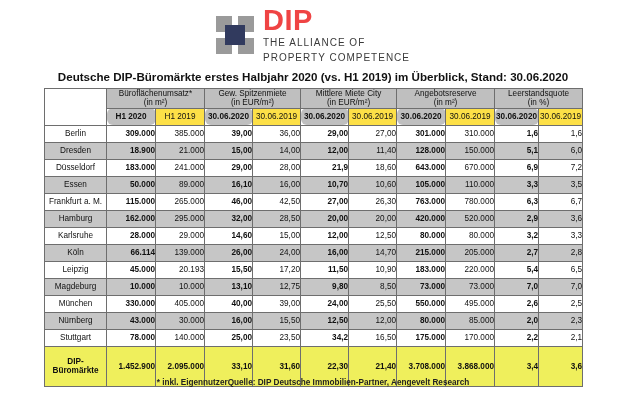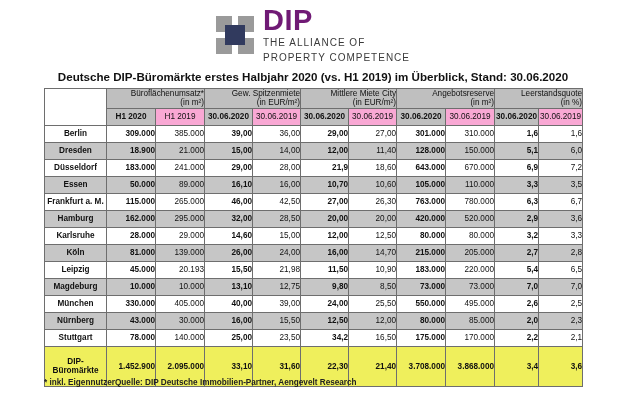--- a/index.html
+++ b/index.html
@@ -47,21 +47,21 @@
   .logo-mark .sq.center {
     left: 9px; top: 9px;
     width: 20px; height: 20px;
     background: #313a5e;
   }
   .logo-text { line-height: 1; }
   .logo-title {
     font-size: 29px;
     font-weight: bold;
     letter-spacing: 0.5px;
-    color: #701a75;
+    color: #ef4444;
     line-height: 1;
   }
   .logo-sub1, .logo-sub2 {
     font-size: 10px;
     letter-spacing: 1.0px;
     color: #3a3a3a;
     line-height: 1.25;
     margin-top: 2px;
   }
 
@@ -92,46 +92,46 @@
     border: 1px solid #6e6e6e;
     font-size: 8.2px;
     color: #111;
     padding: 0;
     height: 17px;
     box-sizing: border-box;
   }
   
   .hdr-group {
     background: #bfbfbf;
-    text-align: right;
+    text-align: center;
     font-weight: normal;
     font-size: 8.2px;
     line-height: 1.15;
     height: 21px;
     padding: 1px 1px;
   }
   .hdr-blank {
     background: #ffffff;
     border: 1px solid #6e6e6e;
   }
   .hdr-sub {
     text-align: center;
     font-size: 7.9px;
     height: 16px;
     padding: 0 2px;
   }
-  .hdr-sub.shade { background: #bfbfbf; font-weight: bold; }
-  .hdr-sub.plain { background: #f9a8d4; font-weight: normal; margin-top: 20px; }
+  .hdr-sub.shade { background: #bfbfbf; font-weight: bold; border-radius: 6px; }
+  .hdr-sub.plain { background: #fde047; font-weight: normal; margin-top: 20px; }
 
   
   tr.row-even td { background: #ffffff; }
   tr.row-odd  td { background: #c6c6c6; }
   td.city {
     text-align: center;
-    font-weight: bold;
+    font-weight: normal;
     font-size: 8.4px;
     padding: 0 2px;
   }
   td.num {
     text-align: right;
     padding: 0 5px 0 2px;
     font-size: 8.4px;
   }
   td.num.b { font-weight: bold; }
   td.num.n { font-weight: normal; }
@@ -146,21 +146,21 @@
     line-height: 1.1;
   }
 
   
   .footer {
     position: absolute;
     left: 44px;
     right: 44px;
     top: 378px;
     display: flex;
-    justify-content: flex-start;
+    justify-content: center;
     font-size: 8.2px;
     color: #222;
   }
   .footer .left  { font-weight: bold; }
   .footer .right { font-weight: bold; }
 </style>
 </head>
 <body>
 
 <div class="logo-wrap">
@@ -321,37 +321,37 @@
           <td class="num n">15,00</td>
           <td class="num b">12,00</td>
           <td class="num n">12,50</td>
           <td class="num b">80.000</td>
           <td class="num n">80.000</td>
           <td class="num b">3,2</td>
           <td class="num n">3,3</td>
         </tr>
         <tr class="row-odd">
           <td class="city">Köln</td>
-          <td class="num b">81.000</td>
+          <td class="num b">66.114</td>
           <td class="num n">139.000</td>
           <td class="num b">26,00</td>
           <td class="num n">24,00</td>
           <td class="num b">16,00</td>
           <td class="num n">14,70</td>
           <td class="num b">215.000</td>
           <td class="num n">205.000</td>
           <td class="num b">2,7</td>
           <td class="num n">2,8</td>
         </tr>
         <tr class="row-even">
           <td class="city">Leipzig</td>
           <td class="num b">45.000</td>
           <td class="num n">20.193</td>
           <td class="num b">15,50</td>
-          <td class="num n">21,98</td>
+          <td class="num n">17,20</td>
           <td class="num b">11,50</td>
           <td class="num n">10,90</td>
           <td class="num b">183.000</td>
           <td class="num n">220.000</td>
           <td class="num b">5,4</td>
           <td class="num n">6,5</td>
         </tr>
         <tr class="row-odd">
           <td class="city">Magdeburg</td>
           <td class="num b">10.000</td>

